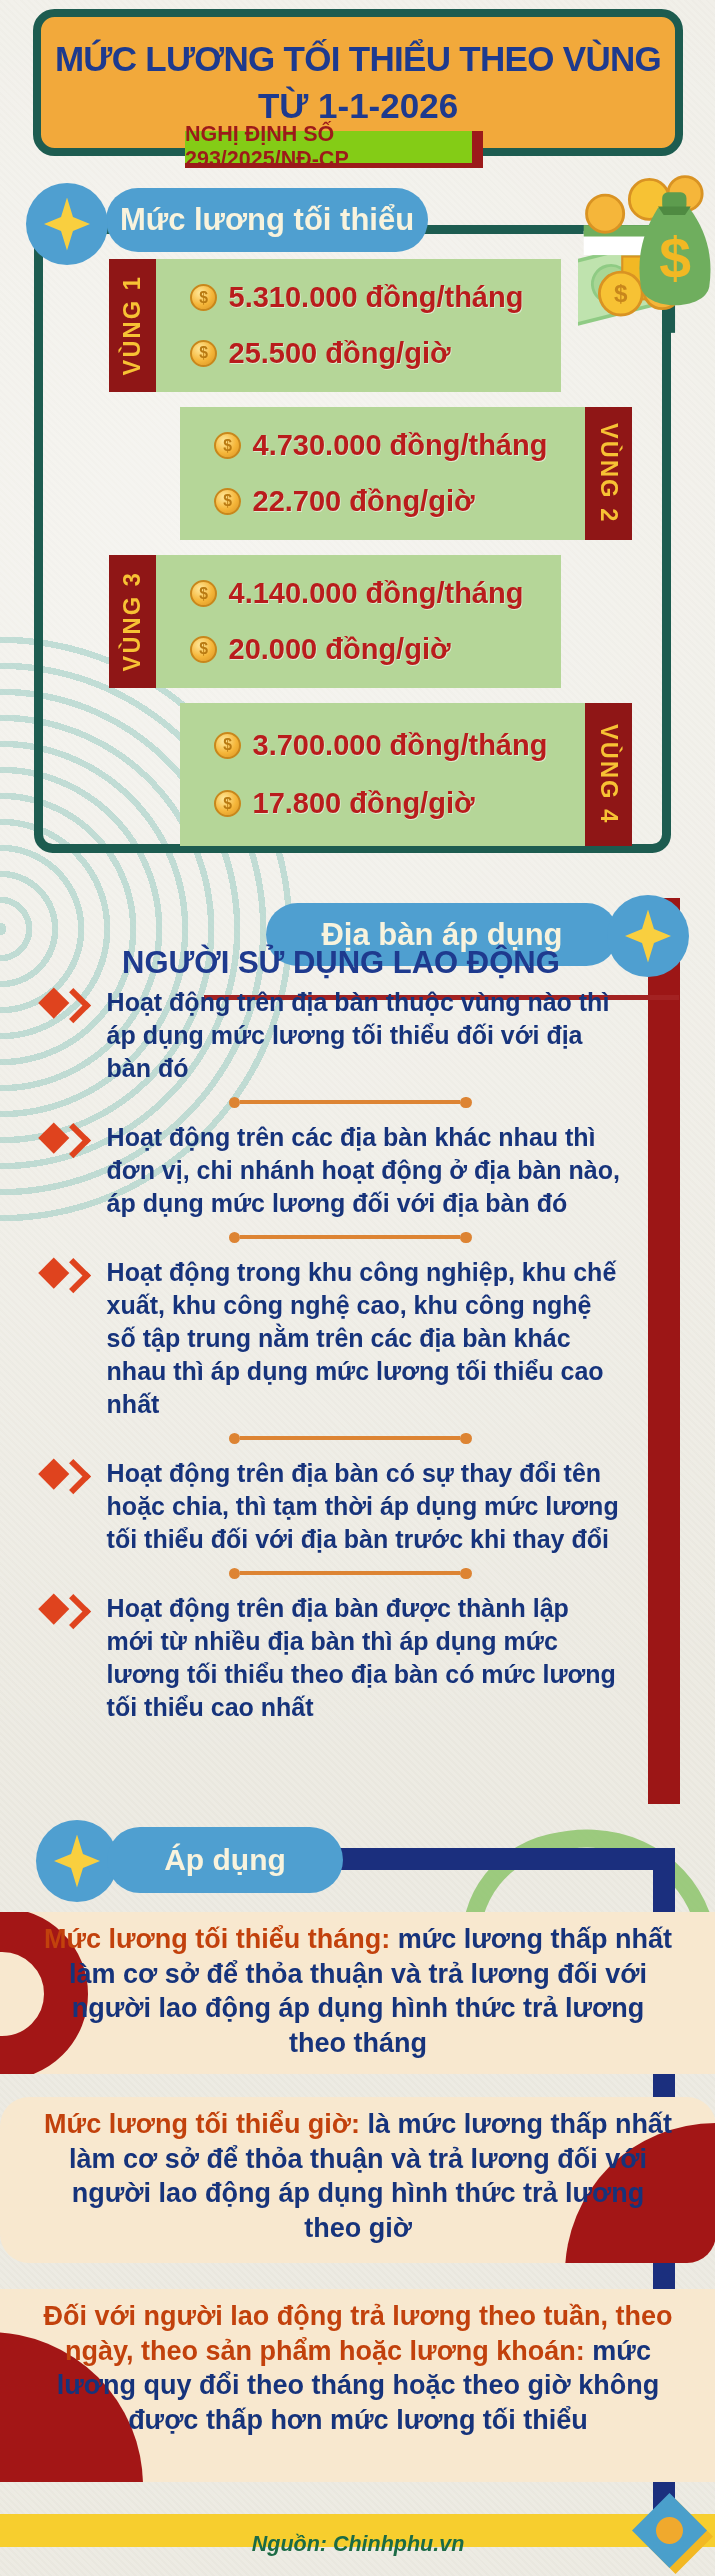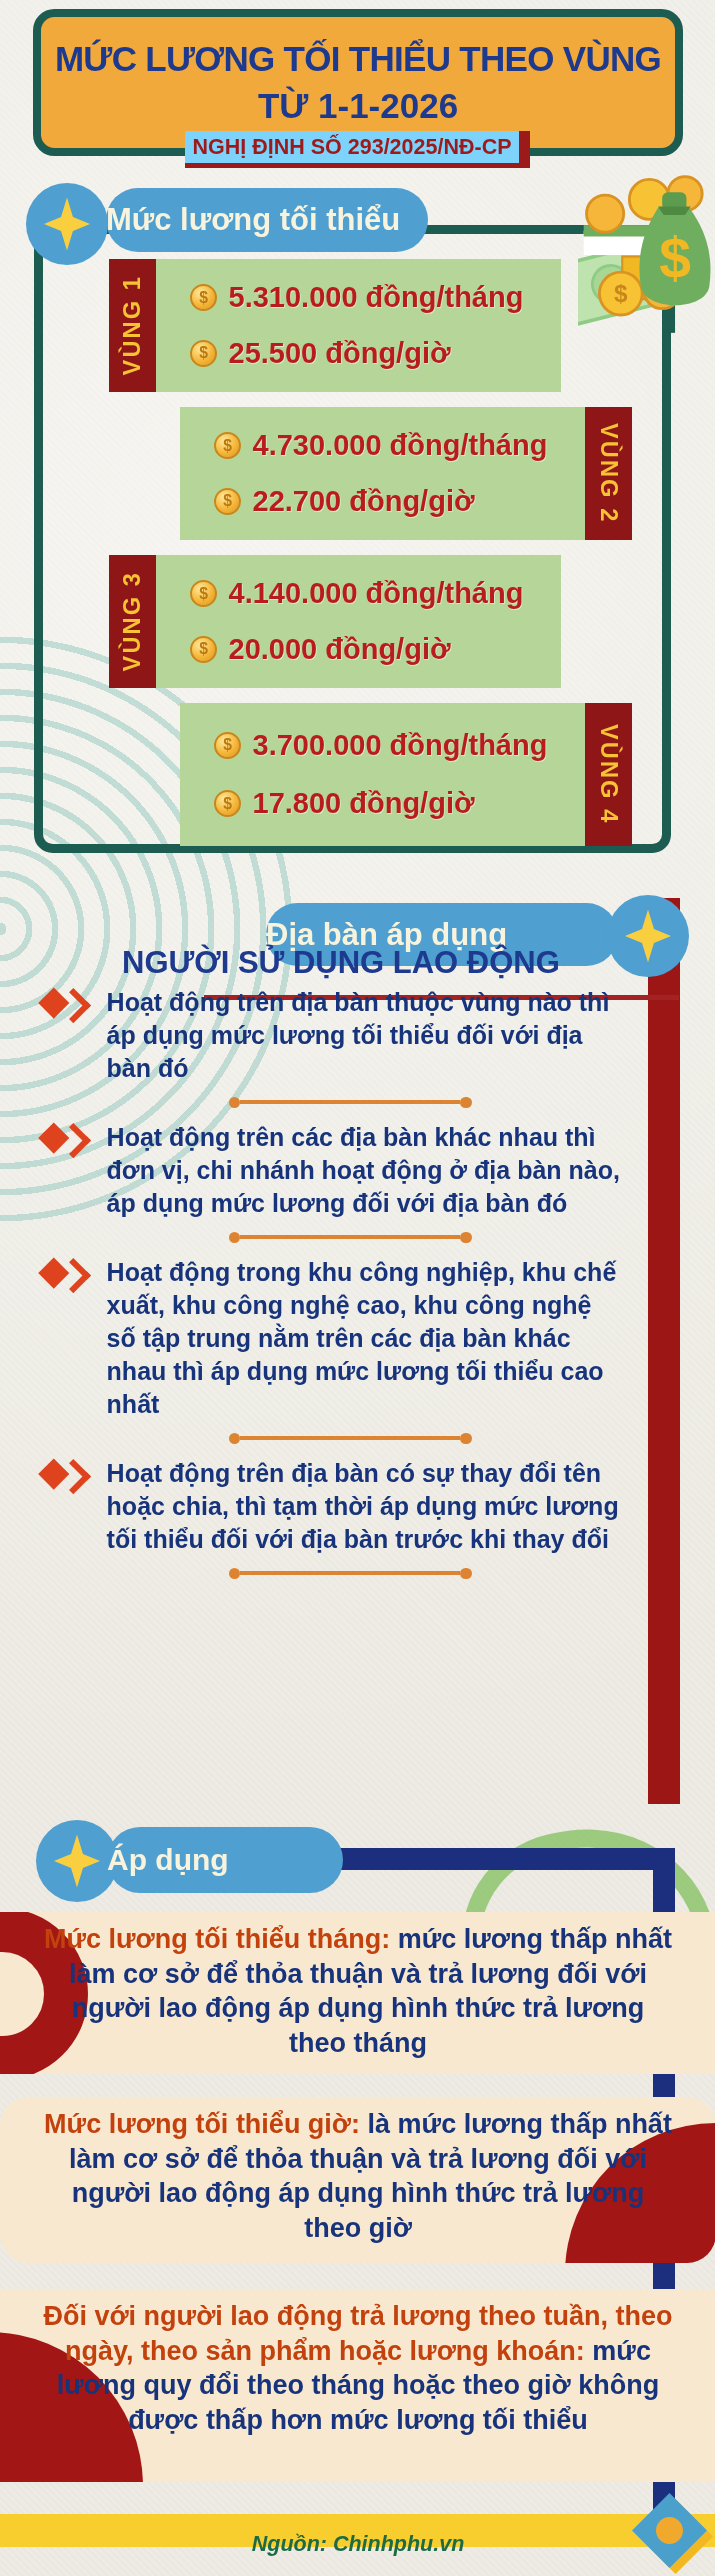--- a/index.html
+++ b/index.html
@@ -24,40 +24,40 @@
   .title-box {
     left:33px; top:8.6px; width:650px; height:147px;
     background:#f2a93b; border:8.6px solid #1d5c50; border-radius:21.5px;
     display:flex; flex-direction:column; align-items:center; justify-content:center; gap:7.2px;
     z-index:2;
   }
   .title-line { color:#1e3a8e; font-size:35px; font-weight:bold; letter-spacing:-0.7px; text-align:left; }
   .title-line2 { color:#1e3a8e; font-size:35px; font-weight:bold; }
 
   .badge {
-    left:185px; top:131px; width:345px; height:37px; z-index:3;
-    background:#7dd3fc; border-right:11.5px solid #9c1a1a; border-bottom:5px solid #9c1a1a;
+    left:185px; top:131px; width:298px; height:37px; z-index:3;
+    background:#84cc16; border-right:11.5px solid #9c1a1a; border-bottom:5px solid #9c1a1a;
     display:flex; align-items:center; justify-content:center;
   }
   .badge span { color:#9c1a1a; font-size:21.5px; font-weight:bold; }
 
   
   .bigbox {
     left:34px; top:225px; width:637px; height:628px;
     border:9.3px solid #1d5c50; border-radius:18.6px; z-index:1;
   }
   .sparkle-blob {
     width:82px; height:82px; border-radius:50%; background:#4f9fd0;
     display:flex; align-items:center; justify-content:center; z-index:4;
   }
   .star4 { width:46px; height:53px; background:#f9cf3f;
     clip-path:polygon(50% 0,63% 37%,100% 50%,63% 63%,50% 100%,37% 63%,0 50%,37% 37%); }
   .hdr-pill {
     background:#4f9fd0; border-radius:34px; color:#f8f3dd;
-    display:flex; align-items:center; z-index:3;
+    display:flex; align-items:center; justify-content:center; z-index:3;
   }
   .pill-1 { left:106px; top:188px; width:322px; height:64px; font-size:31px; }
   .sb-1 { left:26px; top:183px; }
 
   .region-green {
     background:#b5d698; display:flex; flex-direction:column; justify-content:space-evenly;
     padding-left:34px; z-index:2;
   }
   .region-tab {
     background:#8f1616; display:flex; align-items:center; justify-content:center; z-index:2;
@@ -283,20 +283,24 @@
     </div>
   <div class="bullet">
     <span class="b-icon"></span>
     <div class="b-text">Hoạt động trên địa bàn có sự thay đổi tên hoặc chia, thì tạm thời áp dụng mức lương tối thiểu đối với địa bàn trước khi thay đổi</div>
   </div>
   <div class="b-div">
       <i></i>
       <b></b>
       <i></i>
     </div>
+  <div class="bullet">
+    <span class="b-icon"></span>
+    <div class="b-text">Hoạt động trên địa bàn được thành lập mới từ nhiều địa bàn thì áp dụng mức lương tối thiểu theo địa bàn có mức lương tối thiểu cao nhất</div>
+  </div>
 </div>
 
 <div class="abs scribble"></div>
 <div class="abs nline-h"></div>
 <div class="abs nline-v"></div>
 <div class="abs sparkle-blob sb-3">
   <div class="star4"></div>
 </div>
 <div class="abs hdr-pill pill-3">
   <span>Áp dụng</span>

